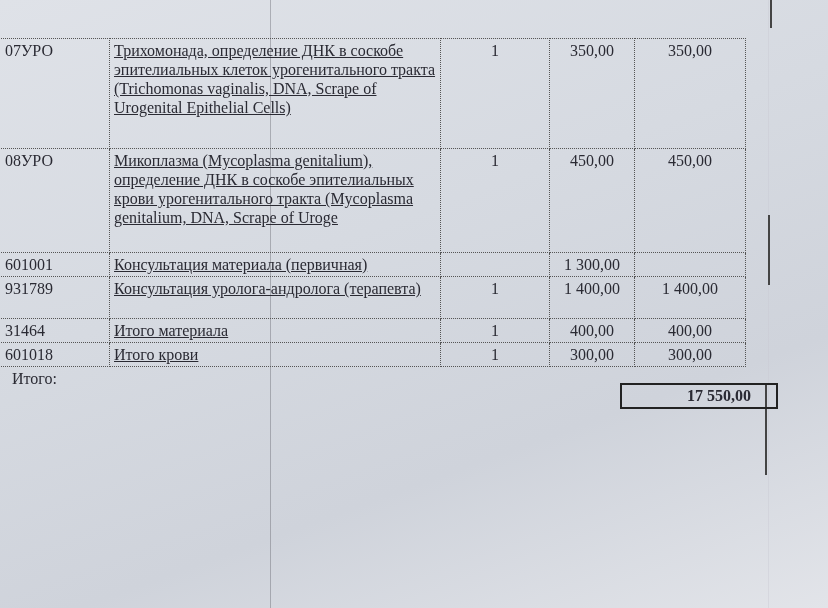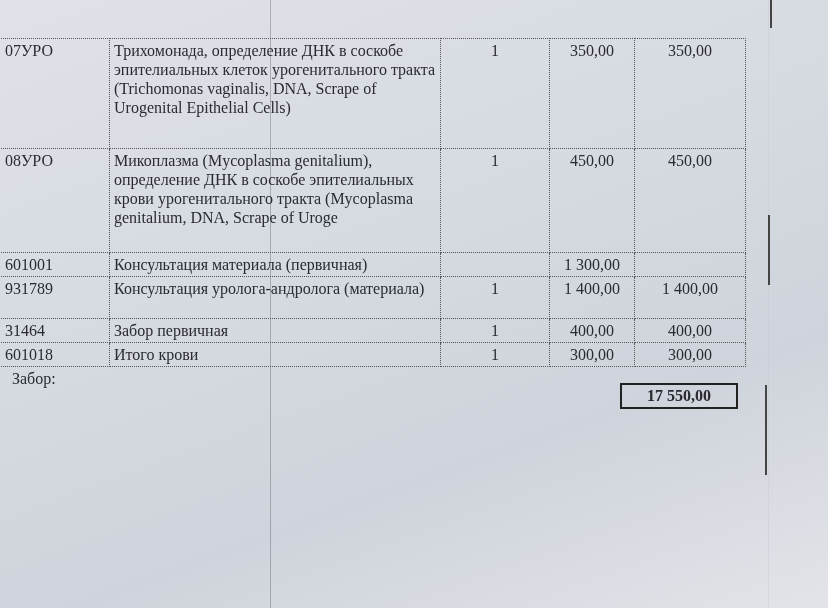--- a/index.html
+++ b/index.html
@@ -14,28 +14,28 @@
   .mark { position:absolute; width:2px; background:#444; }
   .tbl { position:absolute; left:-6px; top:38px; border-collapse:collapse; }
   .tbl td {
     border:1px dotted #555;
     vertical-align:top;
     font-size:16px;
     line-height:19px;
     padding:2px 4px;
   }
   .c-code { width:100px; padding-left:10px !important; }
-  .c-name { width:322px; }
+  .c-name { width:322px;text-decoration:underline; }
   .c-qty { width:100px; text-align:center; }
   .c-price { width:76px; text-align:center; }
   .c-sum { width:102px; text-align:center; }
   .total-label { position:absolute; left:12px; top:370px; font-size:16px; }
   .total-box {
     position:absolute; left:620px; top:383px; width:114px; height:22px;
-    border:2px solid #222; font-weight:bold; font-size:16px; text-align:center; line-height:22px;
+    border:2px solid #222; font-weight:bold; font-size:16px; text-align:center; line-height:22px;padding-left:40px;
   }
 </style>
 </head>
 <body>
 
 <div class="fold-v"></div>
 <div class="fold-v2"></div>
 <div class="mark" style="left:770px;top:0;height:28px;"></div>
 <div class="mark" style="left:768px;top:215px;height:70px;"></div>
 <div class="mark" style="left:765px;top:385px;height:90px;"></div>
@@ -58,36 +58,36 @@
     </tr>
     <tr style="height:22px;">
       <td class="c-code">601001</td>
       <td class="c-name">Консультация материала (первичная)</td>
       <td class="c-qty"></td>
       <td class="c-price">1 300,00</td>
       <td class="c-sum"></td>
     </tr>
     <tr style="height:42px;">
       <td class="c-code">931789</td>
-      <td class="c-name">Консультация уролога-андролога (материала)</td>
+      <td class="c-name">Консультация уролога-андролога (терапевта)</td>
       <td class="c-qty">1</td>
       <td class="c-price">1 400,00</td>
       <td class="c-sum">1 400,00</td>
     </tr>
     <tr style="height:22px;">
       <td class="c-code">31464</td>
-      <td class="c-name">Забор первичная</td>
+      <td class="c-name">Итого материала</td>
       <td class="c-qty">1</td>
       <td class="c-price">400,00</td>
       <td class="c-sum">400,00</td>
     </tr>
     <tr style="height:22px;">
       <td class="c-code">601018</td>
       <td class="c-name">Итого крови</td>
       <td class="c-qty">1</td>
       <td class="c-price">300,00</td>
       <td class="c-sum">300,00</td>
     </tr>
   </tbody>
 </table>
 
-<div class="total-label">Забор:</div>
+<div class="total-label">Итого:</div>
 <div class="total-box">17 550,00</div>
 
 </body></html>

